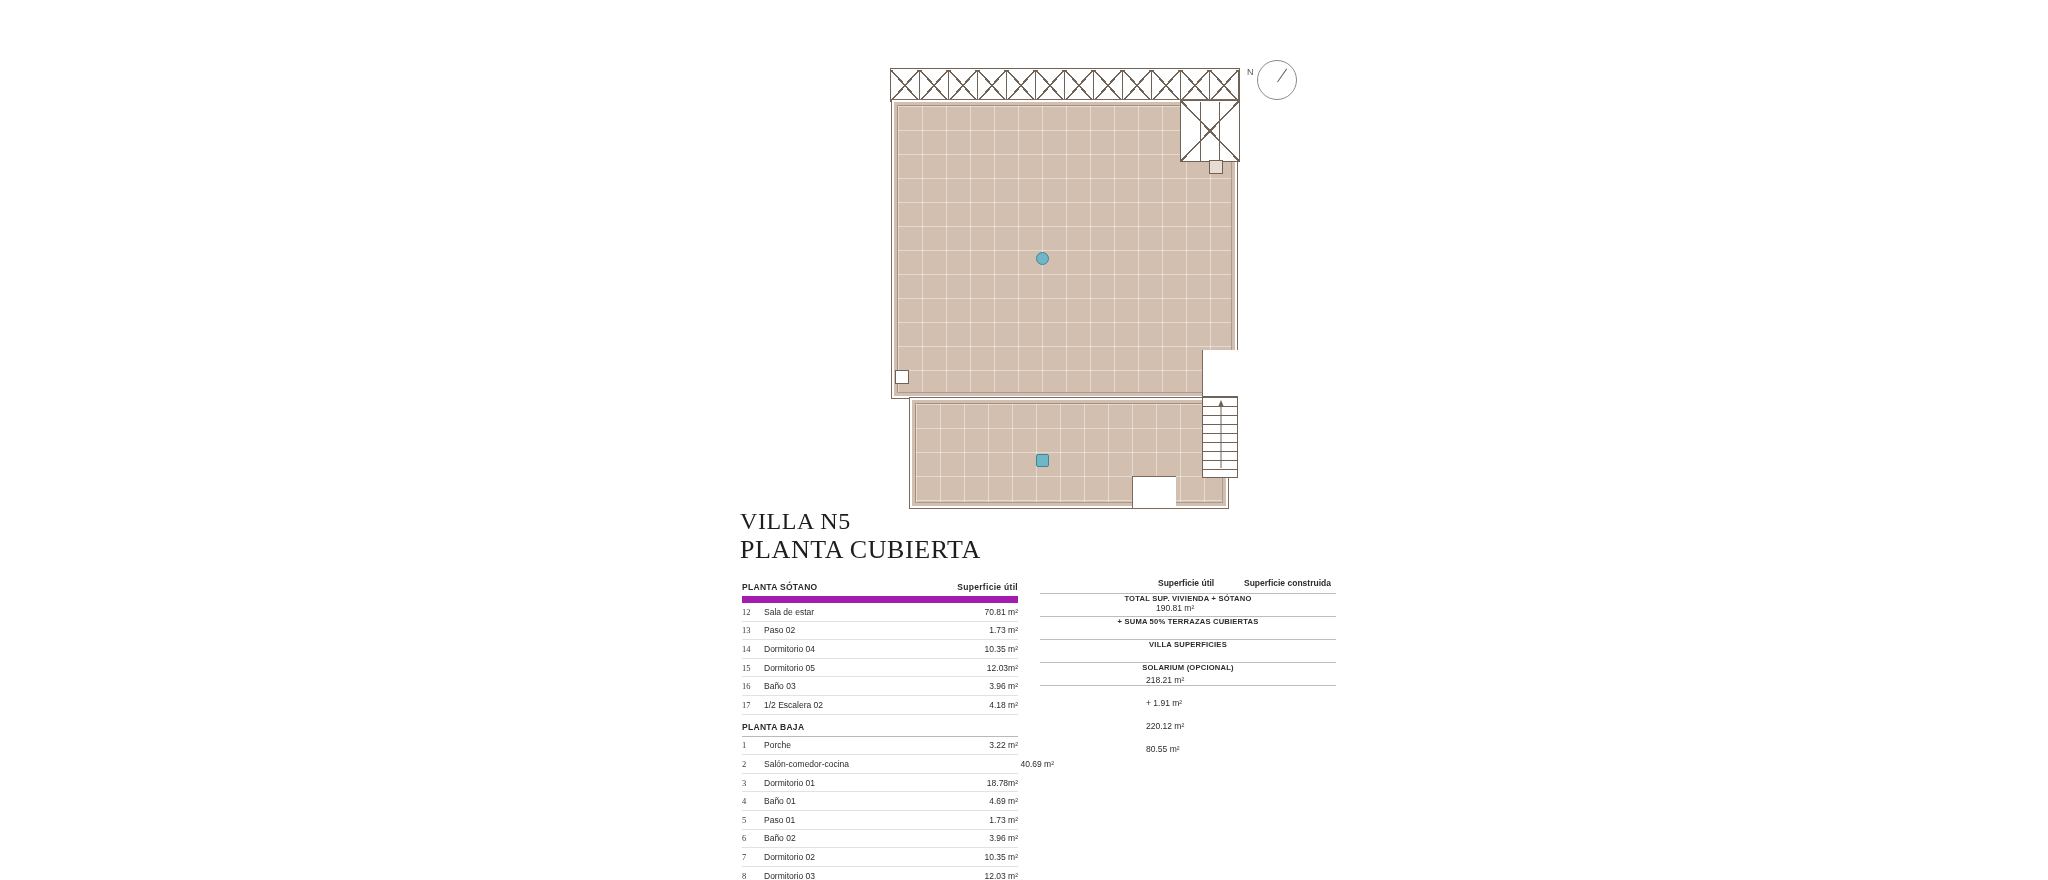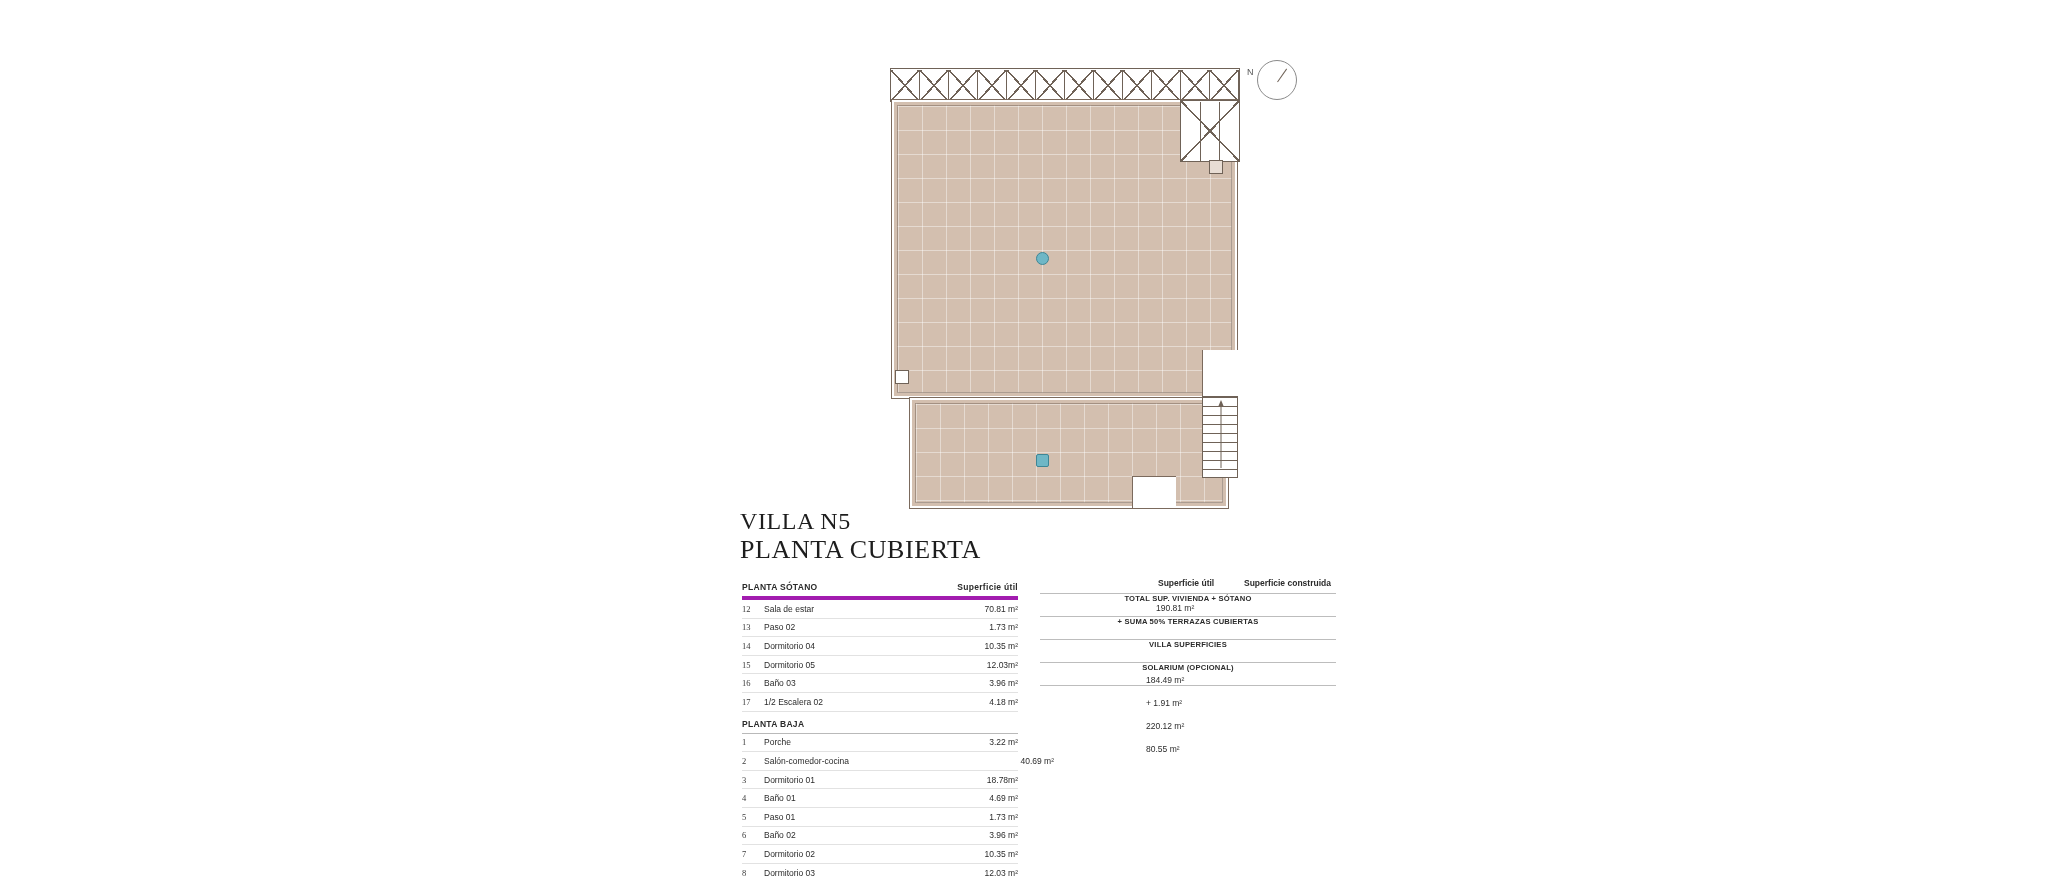--- a/index.html
+++ b/index.html
@@ -288,21 +288,21 @@
     color: #2b2b2b;
   }
   .sched-head {
     display: flex;
     justify-content: space-between;
     align-items: flex-end;
     font-weight: bold;
     font-size: 8.5px;
     letter-spacing: 0.3px;
     padding-bottom: 4px;
-    border-bottom: 4px solid #a21caf;
+    border-bottom: 7px solid #a21caf;
   }
   .sched-head .sh-right { font-weight: bold; }
   .sched-sub {
     font-weight: bold;
     font-size: 8.5px;
     letter-spacing: 0.3px;
     padding: 7px 0 4px 0;
     border-bottom: 1px solid #b9b9b9;
   }
   .sched-row {
@@ -529,21 +529,21 @@
 
 <div class="totals">
   <div class="tot-head">
     <span class="c1">Superficie útil</span>
     <span class="c2">Superficie construida</span>
   </div>
   <div id="rows-totals">
       <div class="tot-row">
         <span class="tl">TOTAL SUP. VIVIENDA + SÓTANO</span>
         <span class="tv1">190.81  m²</span>
-        <span class="tv2">184.49 m²</span>
+        <span class="tv2">218.21 m²</span>
       </div>
       <div class="tot-row">
         <span class="tl">+ SUMA 50% TERRAZAS CUBIERTAS</span>
         <span class="tv1"></span>
         <span class="tv2">+ 1.91 m²</span>
       </div>
       <div class="tot-row">
         <span class="tl">VILLA SUPERFICIES</span>
         <span class="tv1"></span>
         <span class="tv2">220.12 m²</span>

